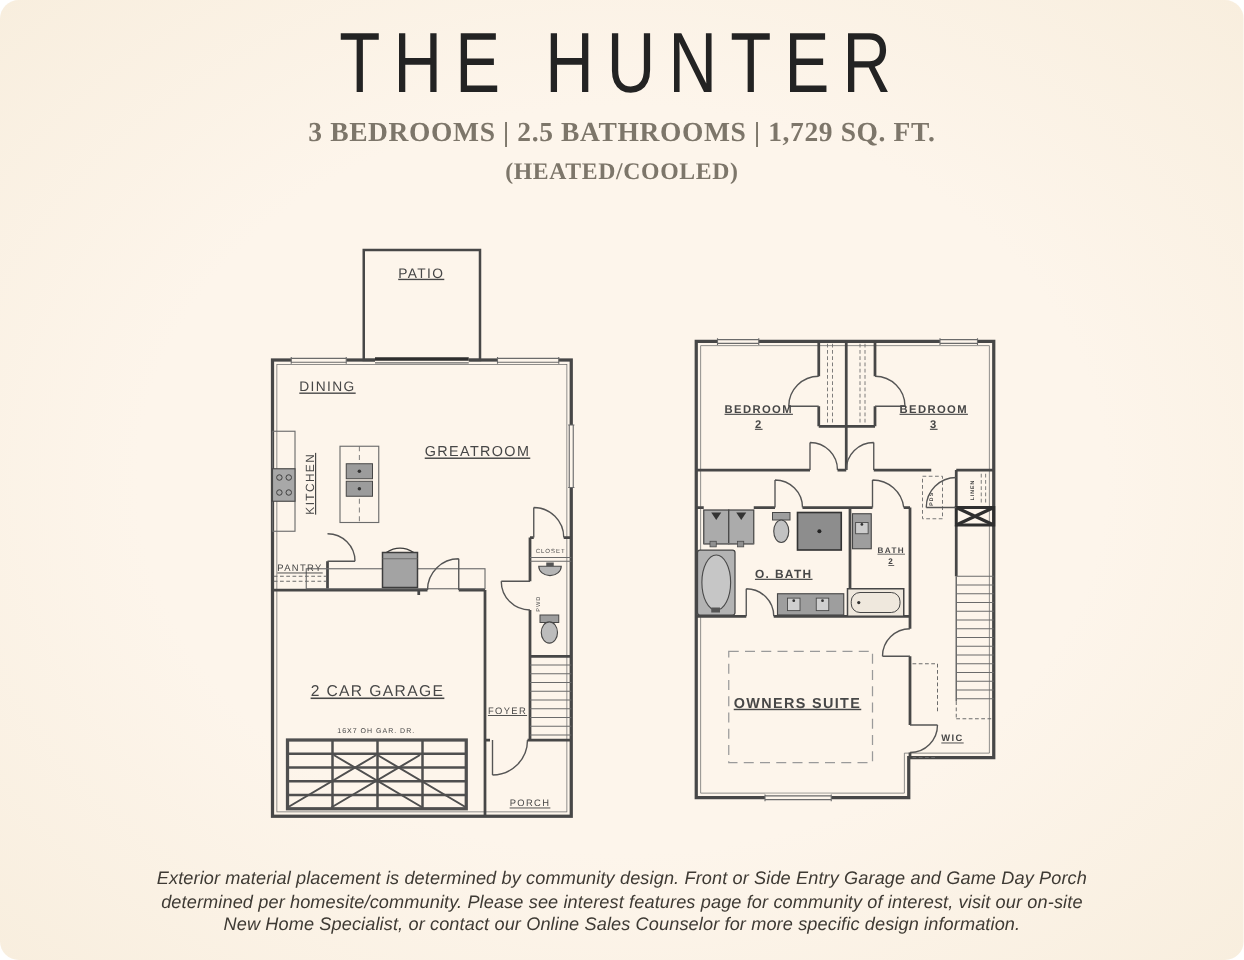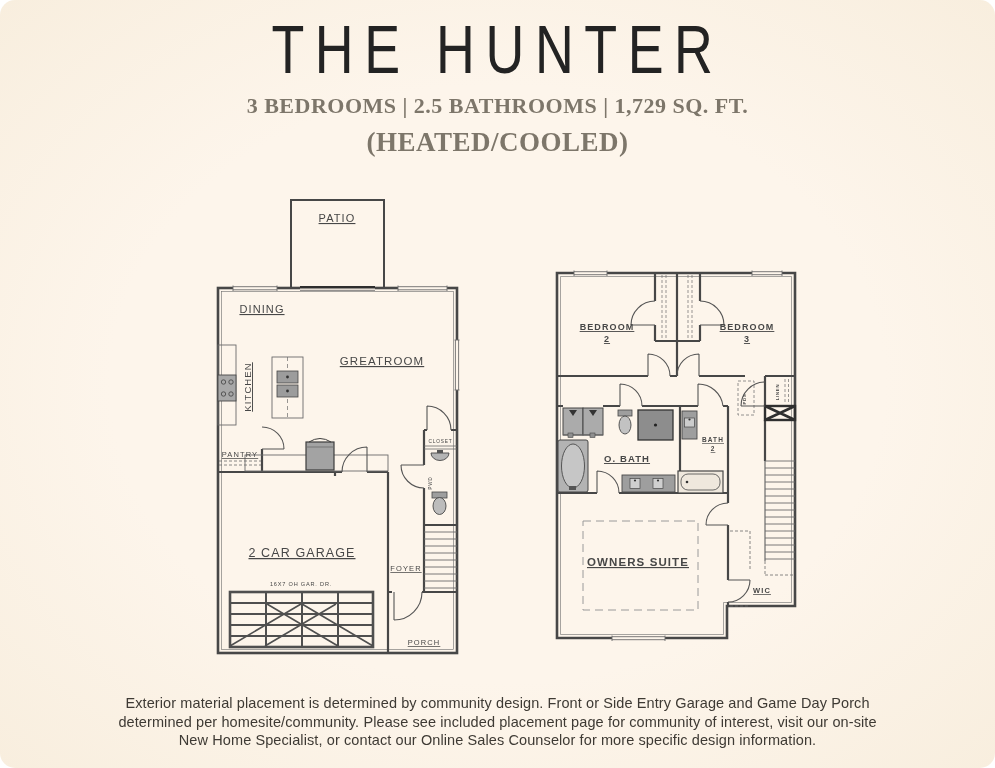--- a/index.html
+++ b/index.html
@@ -15,35 +15,35 @@
     font-family:"Liberation Sans",sans-serif;font-weight:400;
     font-size:56px;letter-spacing:11px;color:#232323;
     transform:scale(0.96,1.22);transform-origin:center top;white-space:nowrap;
   }
   .subtitle{
     margin-top:16px;font-family:"Liberation Serif",serif;font-weight:bold;
     font-size:22px;color:#7d766a;letter-spacing:0.5px;line-height:30px;
   }
   .subtitle2{
     margin-top:6px;font-family:"Liberation Serif",serif;font-weight:bold;
-    font-size:27px;color:#7d766a;letter-spacing:0.5px;
+    font-size:19px;color:#7d766a;letter-spacing:0.5px;
   }
   .plan{position:absolute;}
   .plan svg{display:block;}
   .lbl{
     font-family:"Liberation Sans",sans-serif;fill:#474747;
     letter-spacing:1.1px;text-decoration:underline;
   }
   .lbl-plain{
     font-family:"Liberation Sans",sans-serif;fill:#474747;letter-spacing:0.8px;
   }
   .footer{
     position:absolute;top:694px;left:50%;transform:translateX(-50%);
     width:920px;text-align:center;color:#3e3a34;
-    font-size:14.5px;line-height:18.7px;letter-spacing:0.1px;
+    font-size:14.5px;line-height:18.7px;letter-spacing:0.1px;font-style:italic;
   }
   .footer span{display:block;}
   .wall{stroke:#474747;fill:none;}
   .thin{stroke:#6b6b6b;fill:none;}
   .arc{stroke:#555;fill:none;stroke-width:1.1;}
 </style>
 </head>
 <body>
 
 <div class="page">
@@ -264,17 +264,17 @@
       <text class="lbl" x="163" y="183" font-size="6.5" text-anchor="middle">2</text>
       <text class="lbl" x="88" y="298" font-size="11.5" text-anchor="middle">OWNERS SUITE</text>
       <text class="lbl" x="212" y="325" font-size="7.5" text-anchor="middle">WIC</text>
       <text class="lbl-plain" x="229" y="124" font-size="4.2" text-anchor="middle" transform="rotate(-90 229 124)">LINEN</text>
       <text class="lbl-plain" x="196" y="131" font-size="4.2" text-anchor="middle" transform="rotate(-90 196 131)" fill="#777">PDS</text>
     </svg>
   </div>
 
   <div class="footer">
     <span>Exterior material placement is determined by community design. Front or Side Entry Garage and Game Day Porch</span>
-    <span>determined per homesite/community. Please see included placement page for community of interest, visit our on-site</span>
+    <span>determined per homesite/community. Please see interest features page for community of interest, visit our on-site</span>
     <span>New Home Specialist, or contact our Online Sales Counselor for more specific design information.</span>
   </div>
 
 </div>
 
 </body></html>

